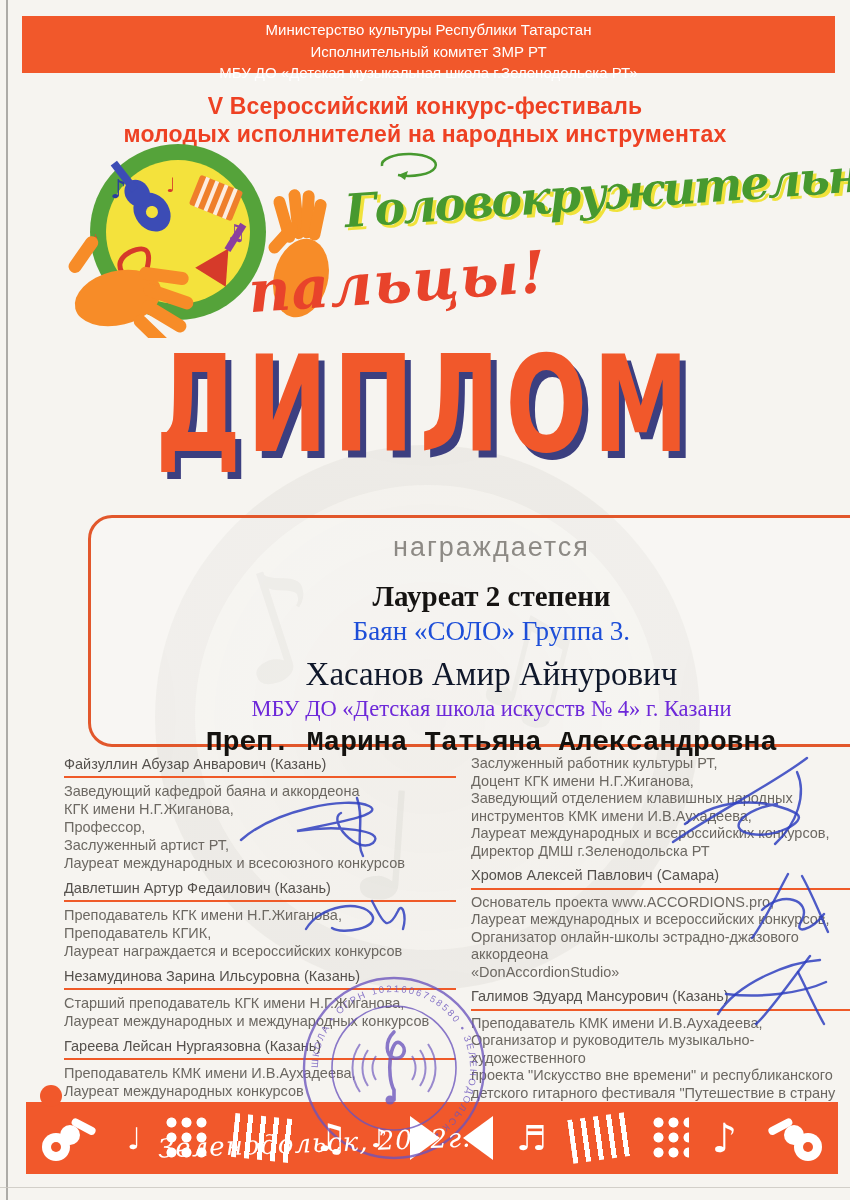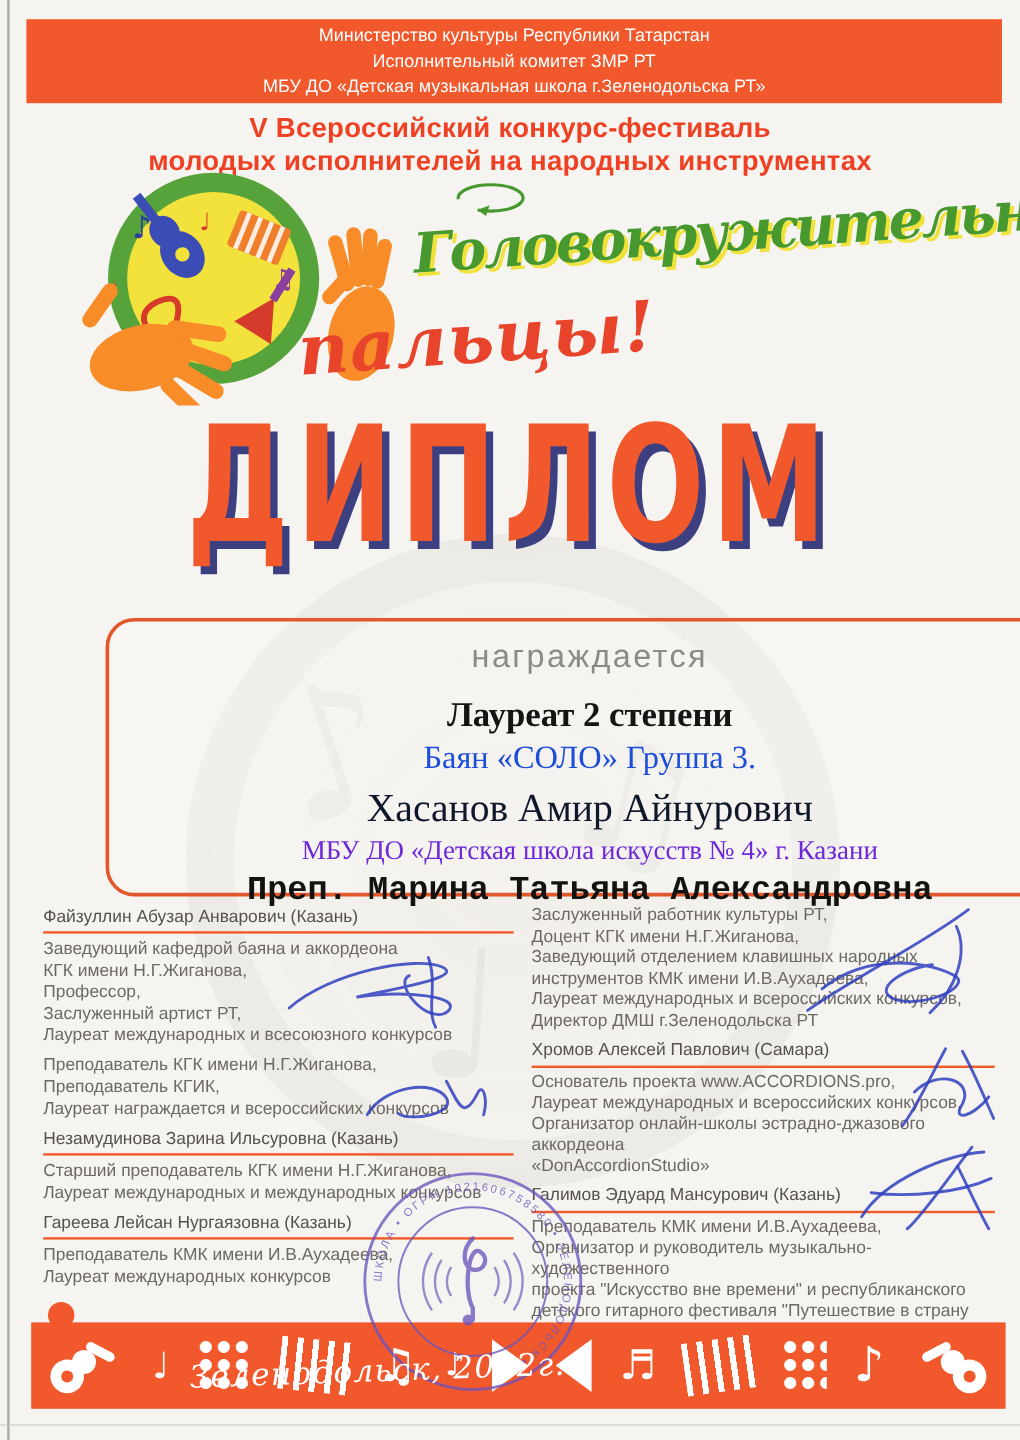--- a/index.html
+++ b/index.html
@@ -21,21 +21,21 @@
   .page{position:relative;width:850px;height:1200px;background:#f6f4f0;overflow:hidden;}
   .scan-edge-left{position:absolute;left:6px;top:0;width:2px;height:1200px;background:#55524e;opacity:.45;}
   .scan-edge-bottom{position:absolute;left:0;top:1187px;width:850px;height:1px;background:#c9c5bf;opacity:.8;}
 
   
   .wm-circle{position:absolute;left:155px;top:445px;width:545px;height:545px;border-radius:50%;
     border:40px solid rgba(125,112,100,.05);background:radial-gradient(closest-side,rgba(125,112,100,.04),rgba(125,112,100,.015));}
   .wm-glyph{position:absolute;color:rgba(120,108,96,.07);font-family:"DejaVu Sans",sans-serif;}
 
   
-  .header-band{position:absolute;left:22px;top:16px;width:813px;height:70px;background:var(--orange);
+  .header-band{position:absolute;left:22px;top:16px;width:813px;height:57px;background:var(--orange);
     color:#fff;text-align:center;padding-top:3px;}
   .band-text{font-size:15px;line-height:21.5px;white-space:pre-line;}
   .comp-title{position:absolute;left:0;top:92px;width:100%;text-align:center;color:var(--title-red);
     font-weight:bold;font-size:23px;line-height:28px;white-space:pre-line;letter-spacing:.2px;}
 
   
   .emblem{position:absolute;left:48px;top:140px;}
   .spin-arrow{position:absolute;left:372px;top:142px;}
   .script1{position:absolute;left:344px;top:168px;width:470px;font-family:"DejaVu Serif",serif;font-style:italic;font-weight:bold;
     font-size:46px;color:var(--green);text-shadow:3px 3px 0 var(--yellow);transform:rotate(-4deg);letter-spacing:-2px;}
@@ -51,21 +51,21 @@
   .award-box{position:absolute;left:88px;top:515px;width:807px;height:232px;border:3px solid #e2572b;
     border-radius:24px;text-align:center;background:rgba(255,255,255,.22);padding-top:14px;}
   .awarded{font-size:27px;color:var(--gray-text);letter-spacing:2px;}
   .degree{margin-top:17px;font-family:"Liberation Serif",serif;font-weight:bold;font-size:29px;color:#161412;}
   .category{margin-top:3px;font-family:"Liberation Serif",serif;font-size:27px;color:#1d4ed8;}
   .laureate{margin-top:9px;font-family:"Liberation Serif",serif;font-weight:normal;font-size:33px;color:#0f172a;}
   .school{margin-top:3px;font-family:Liberation Serif, serif;font-size:22.5px;color:#6d28d9;}
   .teacher{margin-top:5px;font-family:Liberation Mono, monospace;font-weight:bold;font-size:28px;color:#14120f;}
 
   
-  .jury-col{position:absolute;top:755px;}
+  .jury-col{position:absolute;top:755px;margin-left:28px;}
   .jury-left{left:36px;width:392px;}
   .jury-right{left:443px;width:386px;}
   .jury-entry{margin-bottom:7px;}
   .jury-name{font-size:14.5px;line-height:18px;color:var(--jury-name);border-bottom:2px solid #ef5a28;
     padding-bottom:3px;margin-bottom:4px;}
   .jury-roles{font-size:14.5px;line-height:18px;color:var(--jury-role);white-space:pre-line;}
   .jury-right .jury-roles,.jury-right .jury-name{line-height:17.5px;}
 
   
   .sig{position:absolute;pointer-events:none;}
@@ -173,20 +173,21 @@
   <div class="jury-col jury-left">
     <div class="jury-entry">
       <div class="jury-name">Файзуллин Абузар Анварович (Казань)</div>
       <div class="jury-roles">Заведующий кафедрой баяна и аккордеона
 КГК имени Н.Г.Жиганова,
 Профессор,
 Заслуженный артист РТ,
 Лауреат международных и всесоюзного конкурсов</div>
     </div>
     <div class="jury-entry">
+      <div class="jury-name">Давлетшин Артур Федаилович (Казань)</div>
       <div class="jury-roles">Преподаватель КГК имени Н.Г.Жиганова,
 Преподаватель КГИК,
 Лауреат награждается и всероссийских конкурсов</div>
     </div>
     <div class="jury-entry">
       <div class="jury-name">Незамудинова Зарина Ильсуровна (Казань)</div>
       <div class="jury-roles">Старший преподаватель КГК имени Н.Г.Жиганова,
 Лауреат международных и международных конкурсов</div>
     </div>
     <div class="jury-entry">

